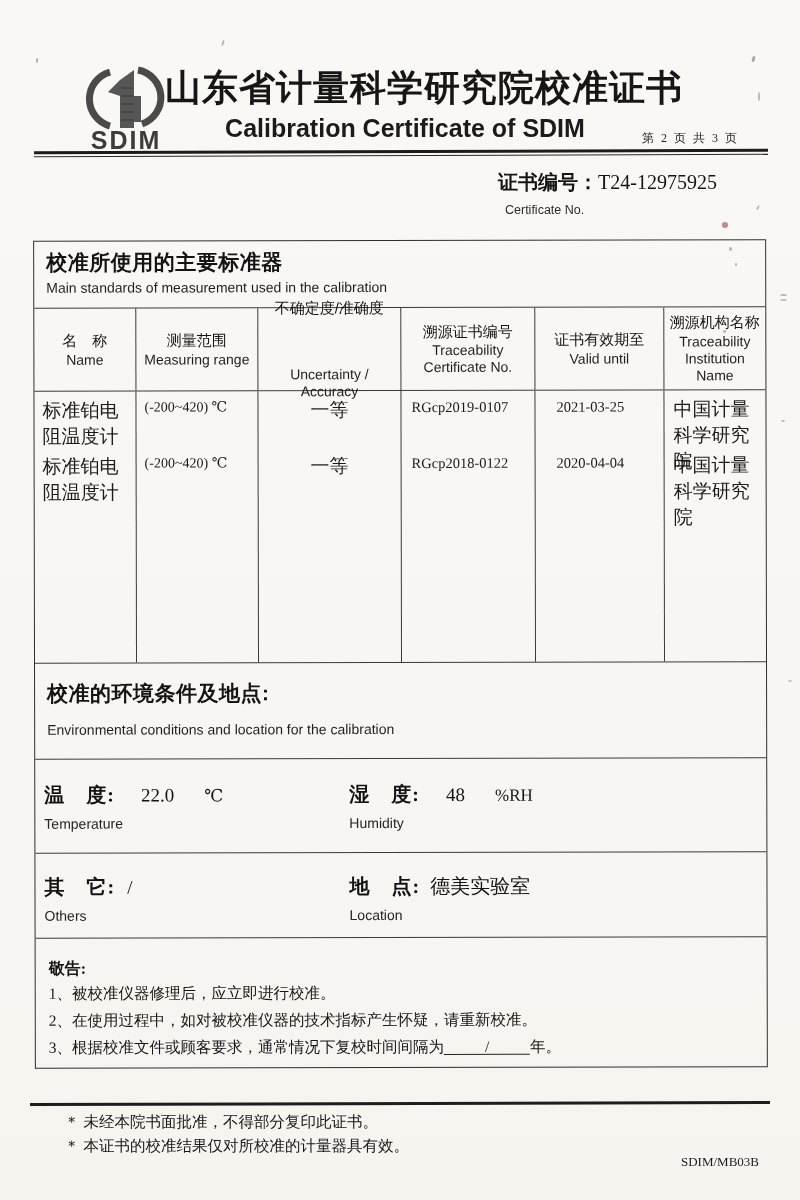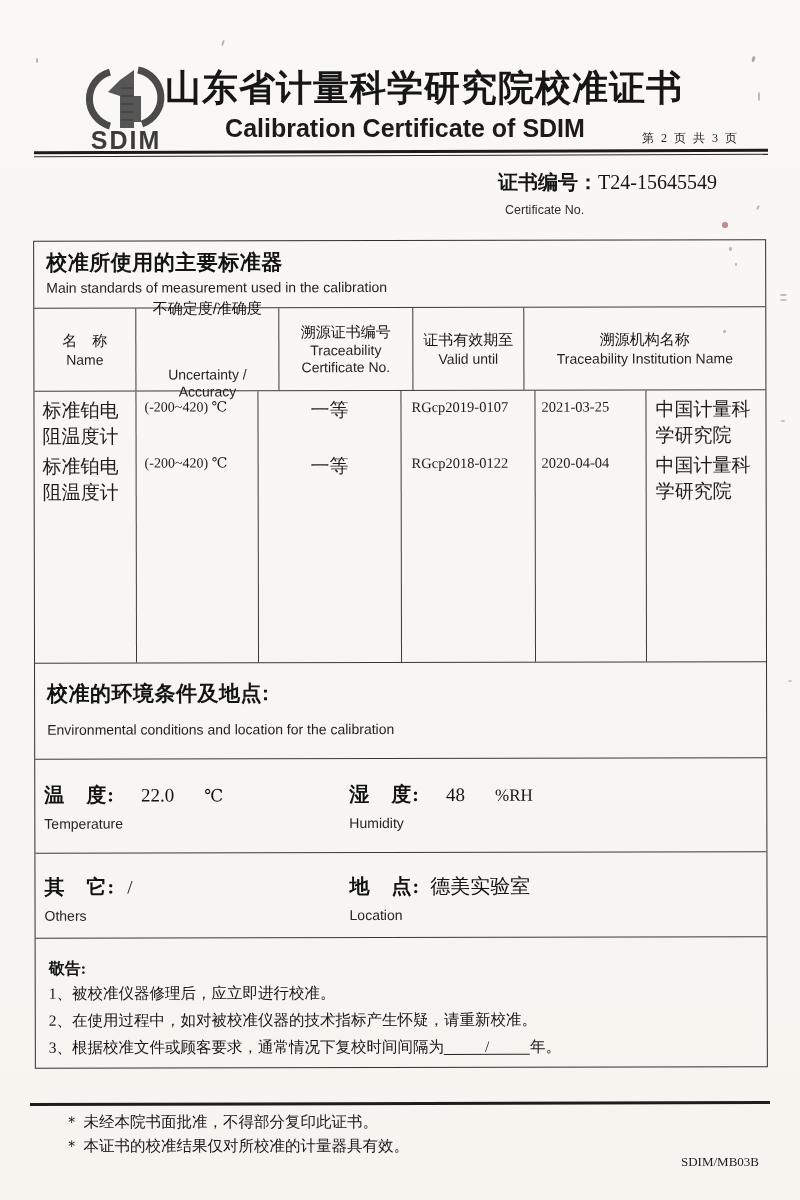--- a/index.html
+++ b/index.html
@@ -34,31 +34,31 @@
   .sec{border-bottom:1.4px solid var(--line);position:relative;}
   .sec-standards-title{height:67px;padding:7px 0 0 12px;}
   .sec-title-cn{font-family:var(--sans);font-weight:600;font-size:21px;color:#141414;letter-spacing:0.5px;}
   .sec-title-en{font-family:var(--sans);font-size:14px;color:#1f1f1f;margin-top:3px;}
   
   .std-table{height:355px;display:flex;flex-direction:column;}
   .thead{height:83px;display:flex;border-bottom:1.4px solid var(--line);}
   .tbody{flex:1;display:flex;}
   .hcell,.bcol{border-right:1.4px solid var(--line);}
   .hcell:last-child,.bcol:last-child{border-right:none;}
-  .c1{width:102px;} .c2{width:122px;} .c3{width:143px;gap:47px;} .c4{width:134px;} .c5{width:111px;} .c6{flex:1;}
+  .c1{width:102px;} .c2{width:122px;} .c3{width:143px;gap:47px;} .c4{width:134px;} .c5{width:129px;} .c6{flex:1;}
   .hcell{display:flex;flex-direction:column;justify-content:center;align-items:center;text-align:center;padding:2px 4px;}
   .hcell .hcn{font-family:var(--sans);font-size:15px;color:#141414;line-height:1.35;}
   .hcell .hen{font-family:var(--sans);font-size:14px;color:#1f1f1f;line-height:1.22;}
   .bcol{padding-top:6px;}
   .entry{height:56px;font-size:19px;line-height:1.38;color:#1a1a1a;font-family:var(--serif);}
   .bcol.c1 .entry{padding:0 10px 0 8px;}
   .bcol.c2 .entry{padding:0 4px 0 8px;font-size:14px;white-space:nowrap;}
   .bcol.c3 .entry{text-align:center;}
   .bcol.c4 .entry{padding-left:10px;font-size:14.5px;}
-  .bcol.c5 .entry{padding-left:6px;font-size:14.5px;}
+  .bcol.c5 .entry{padding-left:21px;font-size:14.5px;}
   .bcol.c6 .entry{padding:0 10px 0 9px;}
   
   .sec-env-title{height:96px;padding:16px 0 0 12px;}
   .sec-env-title .sec-title-en{margin-top:14px;}
   
   .sec-cond{height:94px;}
   .sec-others{height:85px;}
   .cond-group{position:absolute;top:22px;}
   .g-left{left:9px;}
   .g-right{left:314px;}
@@ -107,36 +107,40 @@
     </svg>
     <div class="logo-text">SDIM</div>
   </div>
 
   <div class="title-cn">山东省计量科学研究院校准证书</div>
   <div class="title-en">Calibration Certificate of SDIM</div>
   <div class="page-info">第 2 页 共 3 页</div>
   <div class="header-rule"></div>
 
   <div class="cert-line">
-    <span class="cn">证书编号：</span><span>T24-15645549</span>
+    <span class="cn">证书编号：</span><span>T24-12975925</span>
   </div>
   <div class="cert-en">Certificate No.</div>
 
   <div class="main-box">
 
     <div class="sec sec-standards-title">
       <div class="sec-title-cn">校准所使用的主要标准器</div>
       <div class="sec-title-en">Main standards of measurement used in the calibration</div>
     </div>
 
     <div class="sec std-table">
       <div class="thead">
         <div class="hcell c1">
           <div class="hcn">名　称</div>
           <div class="hen">Name</div>
+        </div>
+        <div class="hcell c2">
+          <div class="hcn">测量范围</div>
+          <div class="hen">Measuring range</div>
         </div>
         <div class="hcell c3">
           <div class="hcn">不确定度/准确度</div>
           <div class="hen">Uncertainty / Accuracy</div>
         </div>
         <div class="hcell c4">
           <div class="hcn">溯源证书编号</div>
           <div class="hen">Traceability Certificate No.</div>
         </div>
         <div class="hcell c5">

